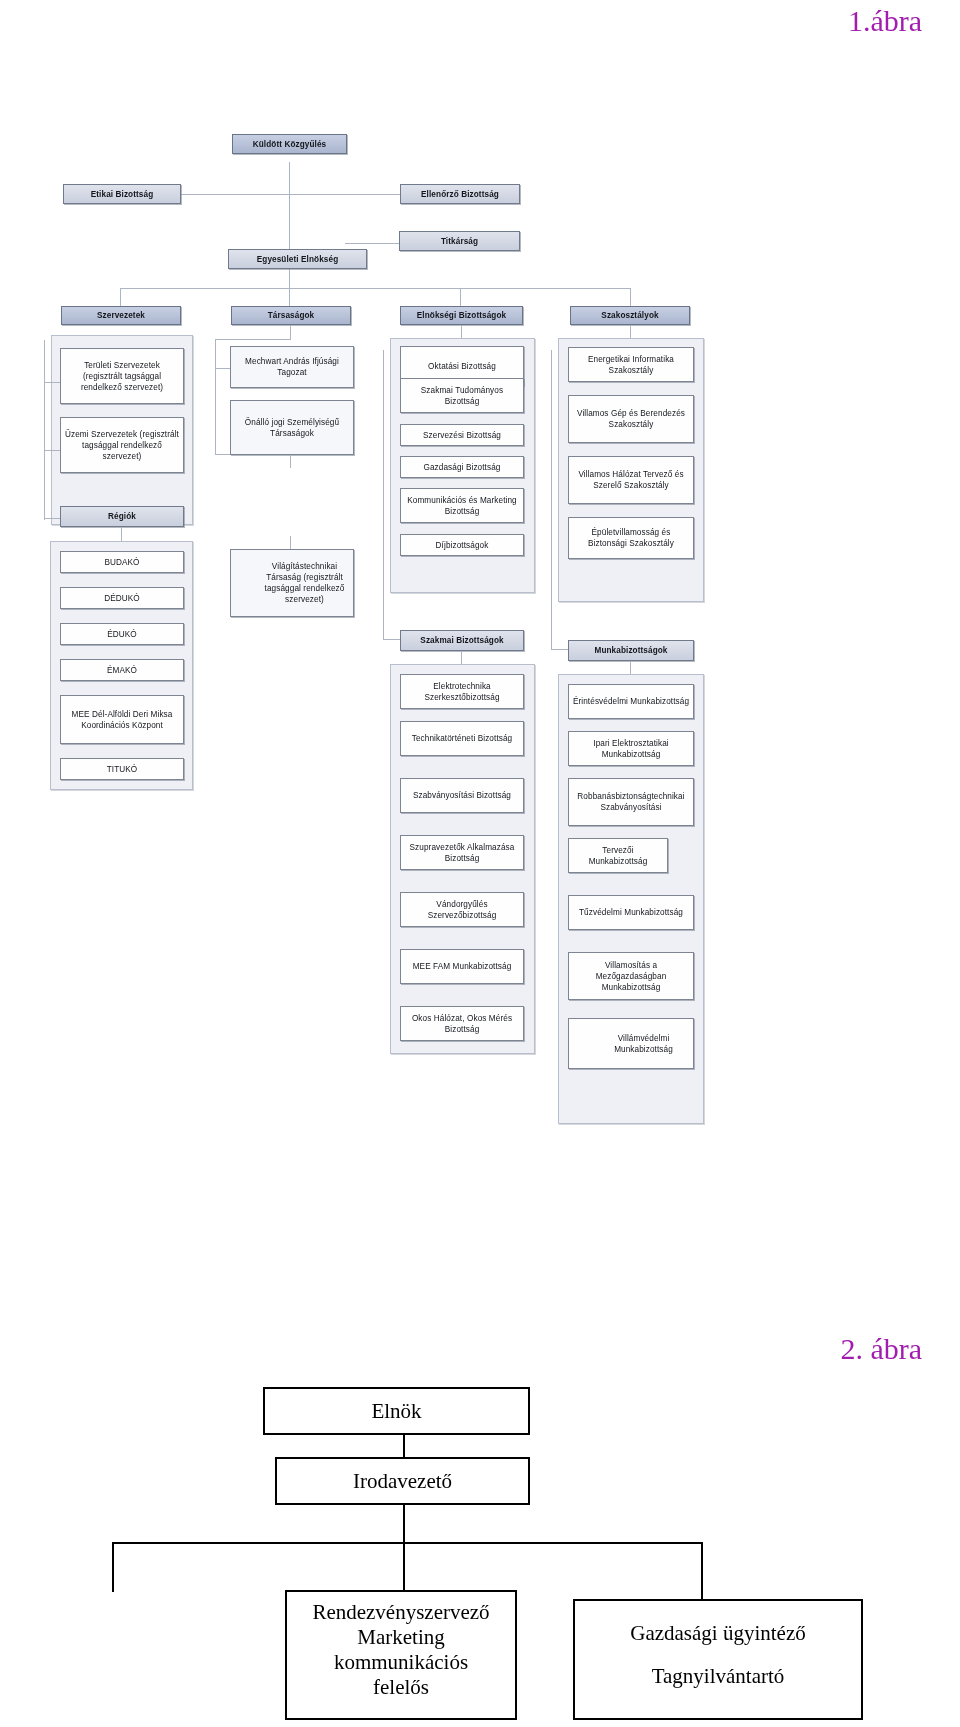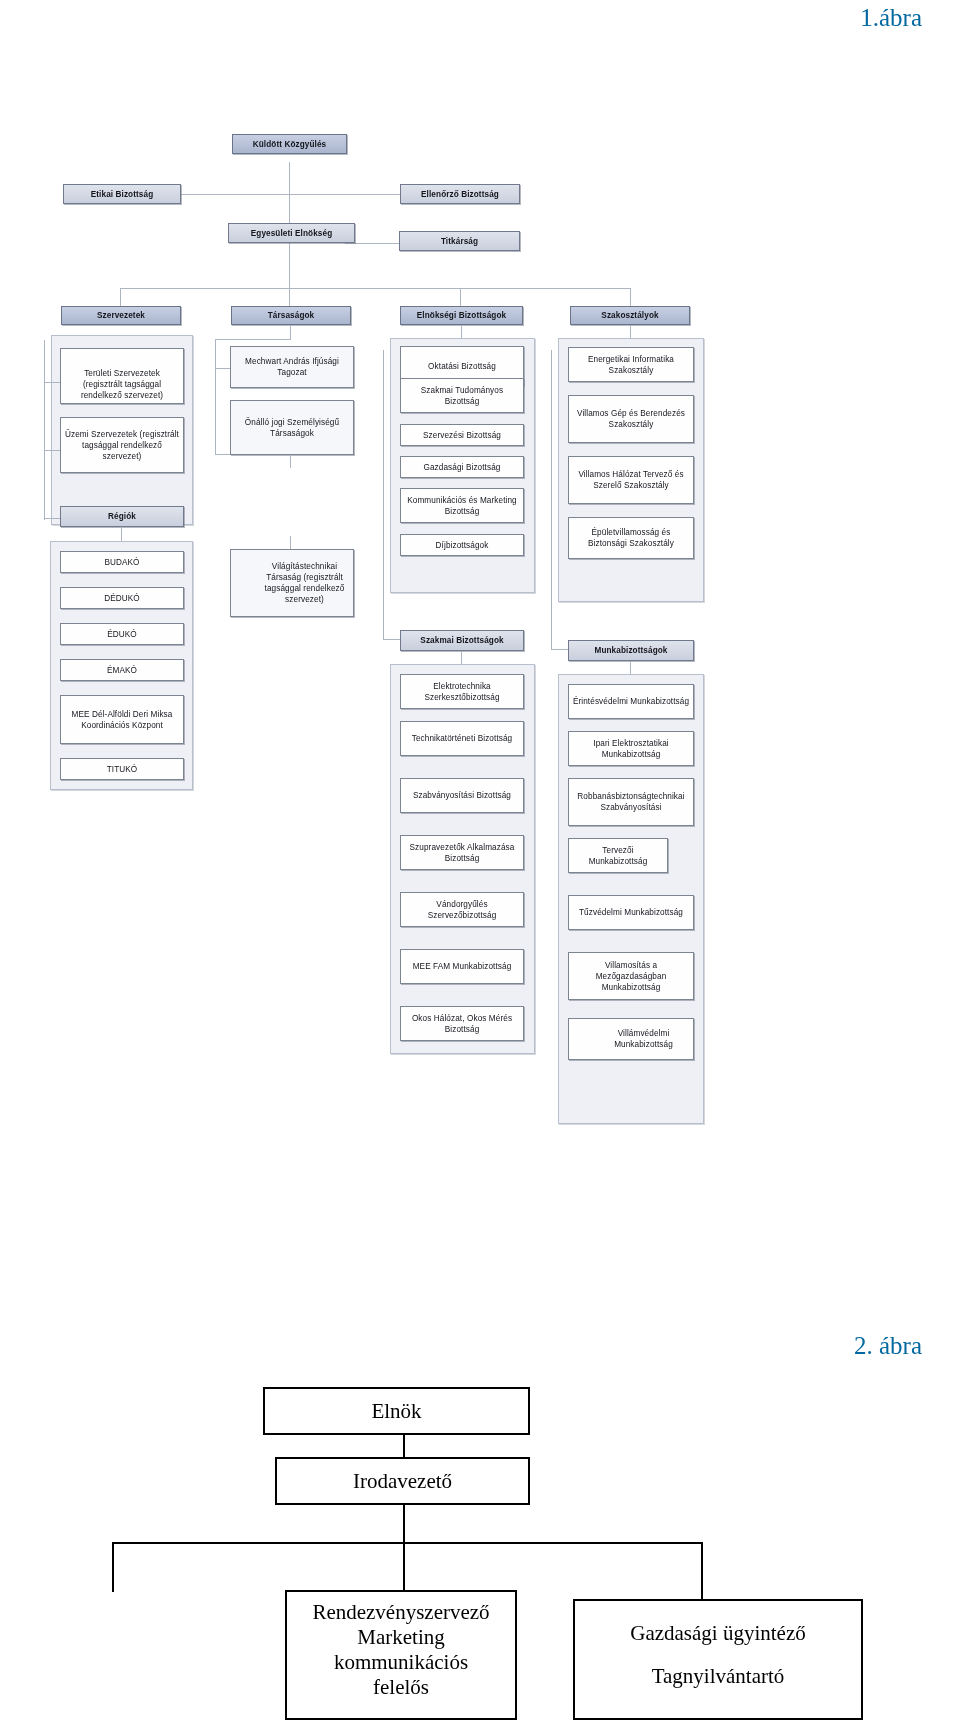--- a/index.html
+++ b/index.html
@@ -1,19 +1,19 @@
 <!DOCTYPE html>
 <html><head>
 <meta charset="utf-8">
 <style>
   html,body{margin:0;padding:0;background:#fff;}
   body{width:960px;height:1727px;position:relative;font-family:"Liberation Serif",serif;color:#000;overflow:hidden;}
 
   
-  .fig-caption{position:absolute;font-family:"Liberation Serif",serif;font-size:25px;color:#0369a1;letter-spacing:0px;}
+  .fig-caption{position:absolute;font-family:"Liberation Serif",serif;font-size:30px;color:#a21caf;letter-spacing:0px;}
   #cap1{right:38px;top:4px;}
   #cap2{right:38px;top:1332px;}
 
   
   #fig1{position:absolute;left:0;top:110px;width:960px;height:1040px;
         font-family:"Liberation Sans",sans-serif;color:#14161c;}
 
   
   .n{position:absolute;box-sizing:border-box;
      display:flex;align-items:center;justify-content:center;text-align:center;
@@ -70,39 +70,39 @@
   </div>
 
   <div class="n hdr2" style="left:63px;top:74px;width:118px;height:20px;">
     <span>Etikai Bizottság</span>
   </div>
 
   <div class="n hdr2" style="left:400px;top:74px;width:120px;height:20px;">
     <span>Ellenőrző Bizottság</span>
   </div>
 
-  <div class="n hdr2" style="left:228px;top:113px;width:127px;height:20px;">
+  <div class="n hdr2" style="left:228px;top:139px;width:139px;height:20px;">
     <span>Egyesületi Elnökség</span>
   </div>
 
   <div class="n hdr2" style="left:399px;top:121px;width:121px;height:20px;">
     <span>Titkárság</span>
   </div>
 
   <div class="n hdr" style="left:61px;top:196px;width:120px;height:19px;">
     <span>Szervezetek</span>
   </div>
 
   <div class="pane" style="left:51px;top:225px;width:142px;height:190px;"></div>
   <div class="ln lnv" style="left:44px;top:230px;height:180px;"></div>
   <div class="ln lnh" style="left:44px;top:272px;width:18px;"></div>
   <div class="ln lnh" style="left:44px;top:340px;width:18px;"></div>
   <div class="ln lnh" style="left:44px;top:408px;width:18px;"></div>
 
-  <div class="n plain" style="left:60px;top:238px;width:124px;height:56px;align-items:flex-end;">
+  <div class="n plain" style="left:60px;top:238px;width:124px;height:56px;">
     <span>Területi Szervezetek (regisztrált tagsággal rendelkező szervezet)</span>
   </div>
   <div class="n plain" style="left:60px;top:307px;width:124px;height:56px;">
     <span>Üzemi Szervezetek (regisztrált tagsággal rendelkező szervezet)</span>
   </div>
   <div class="n hdr2" style="left:60px;top:396px;width:124px;height:21px;">
     <span>Régiók</span>
   </div>
 
   <div class="ln lnv" style="left:121px;top:417px;height:14px;"></div>
@@ -244,21 +244,21 @@
   </div>
   <div class="n plain" style="left:568px;top:728px;width:100px;height:35px;">
     <span>Tervezői Munkabizottság</span>
   </div>
   <div class="n plain" style="left:568px;top:785px;width:126px;height:35px;">
     <span>Tűzvédelmi Munkabizottság</span>
   </div>
   <div class="n plain" style="left:568px;top:842px;width:126px;height:48px;">
     <span>Villamosítás a Mezőgazdaságban Munkabizottság</span>
   </div>
-  <div class="n plain" style="left:568px;top:908px;width:126px;height:42px;padding-left:28px;">
+  <div class="n plain" style="left:568px;top:908px;width:126px;height:51px;padding-left:28px;">
     <span>Villámvédelmi Munkabizottság</span>
   </div>
 
 </div>
 
 <div class="fig-caption" id="cap2">2. ábra</div>
 
 <div id="fig2">
 
   <div class="b2" style="left:263px;top:12px;width:267px;height:48px;justify-content:center;padding-top:0;">

